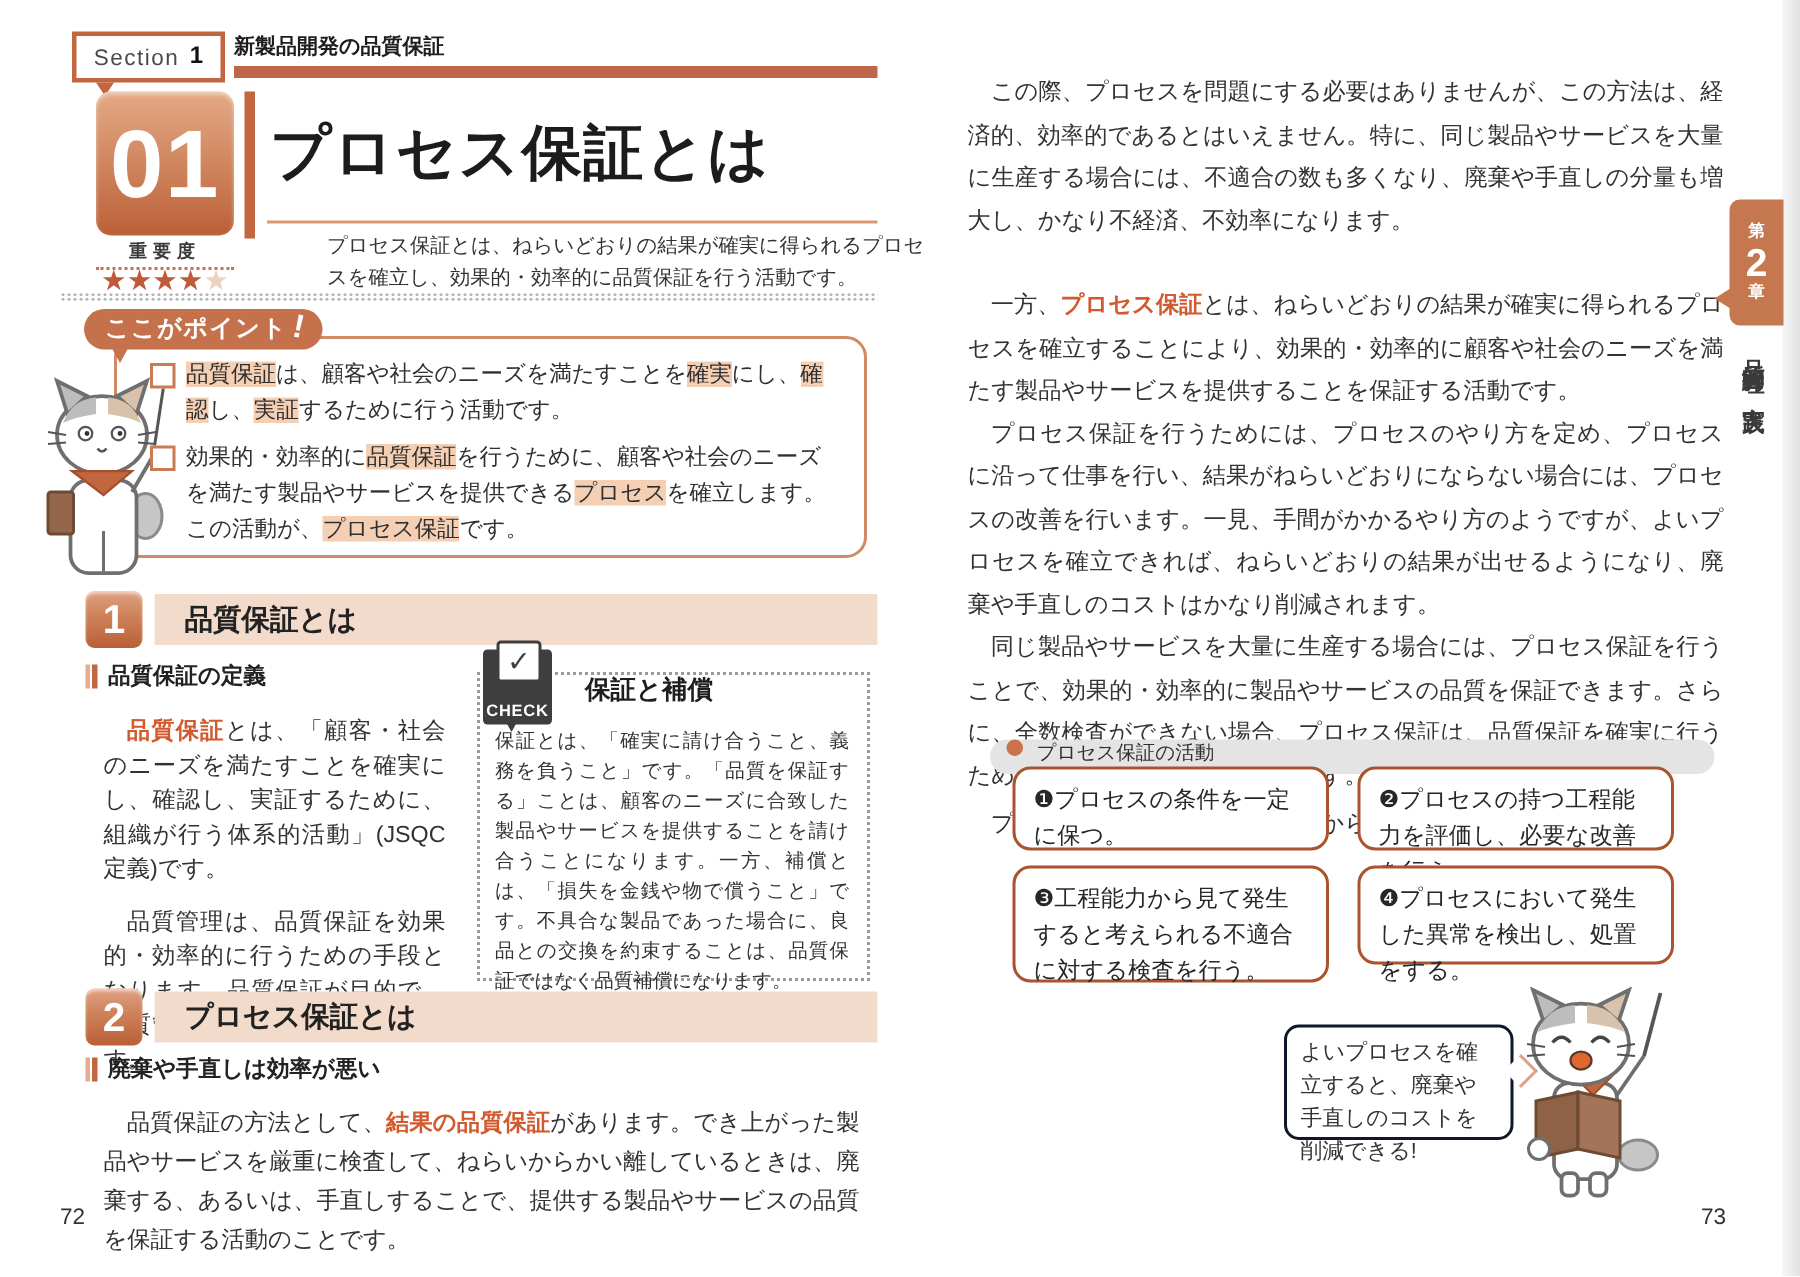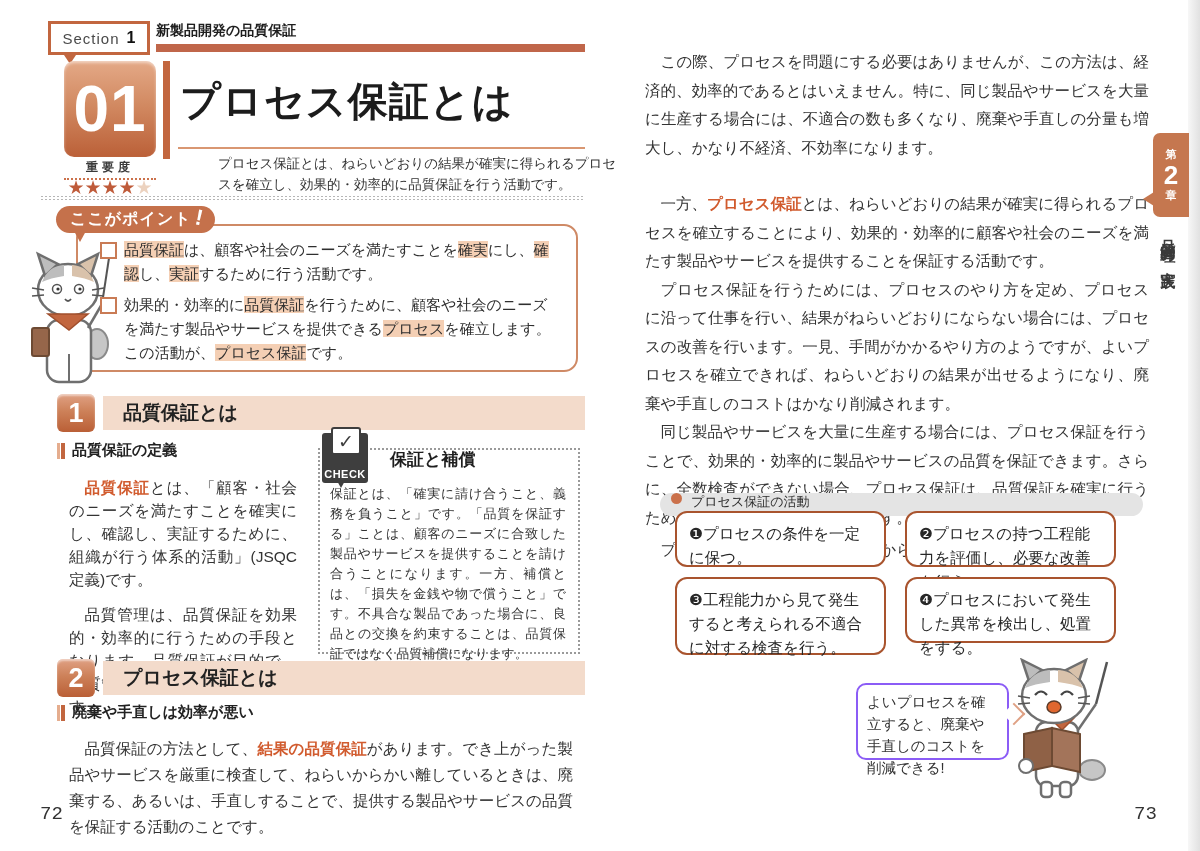--- a/index.html
+++ b/index.html
@@ -67,26 +67,26 @@
 
   
   .rp-text{font-size:15.5px;line-height:28.5px;color:#333;text-align:justify;}
   .rp-text p{margin:0;text-indent:1em;}
   .figure-label{left:660px;top:478px;width:483px;height:23px;background:#e4e4e4;border-radius:12px;
     display:flex;align-items:flex-start;gap:9px;padding-left:11px;box-sizing:border-box;font-size:13px;color:#2e2e2e;margin-top:15px;}
   .figure-label .dot{width:11px;height:11px;border-radius:50%;background:#cb714b;}
   .fig-box{border:2.5px solid #a9542e;border-radius:12px;background:#fff;padding:9px 12px;box-sizing:border-box;
     font-size:15.5px;line-height:24px;color:#272727;}
 
-  .speech-bubble{left:856px;top:683px;width:153px;height:77px;border:2px solid #8b5cf6;border-radius:10px;background:#fff;
+  .speech-bubble{left:856px;top:683px;width:153px;height:77px;border:2px solid #0f172a;border-radius:10px;background:#fff;
     padding:6px 9px;box-sizing:border-box;font-size:14.5px;line-height:22px;color:#333;z-index:2;}
   .bubble-tail{left:1006px;top:706px;width:14px;height:14px;background:#fff;border-top:2px solid #dfa184;border-right:2px solid #dfa184;
     transform:rotate(45deg);z-index:3;}
 
-  .page-number{font-size:19px;color:#333;font-family:Liberation Mono, monospace;}
+  .page-number{font-size:15px;color:#333;}
 
   
   .chapter-tab{left:1153px;top:133px;width:36px;height:84px;background:#c5774f;border-radius:7px 0 0 7px;
     display:flex;flex-direction:column;align-items:center;justify-content:center;color:#fff;z-index:2;}
   .chapter-tab .s{font-size:11px;font-weight:bold;line-height:13px;}
   .chapter-tab .n{font-size:26px;font-weight:bold;line-height:28px;}
   .tab-notch{left:1143px;top:192px;width:0;height:0;border-top:7px solid transparent;border-bottom:7px solid transparent;border-right:11px solid #c5774f;z-index:2;}
   .chapter-side-title{left:1158px;top:227px;writing-mode:vertical-rl;font-size:15px;font-weight:bold;color:#3a3a3a;letter-spacing:3px;}
   .page-edge-strip{left:1188px;top:0;width:12px;height:851px;background:linear-gradient(90deg,#f7f7f7,#e1e1e1);}
 

